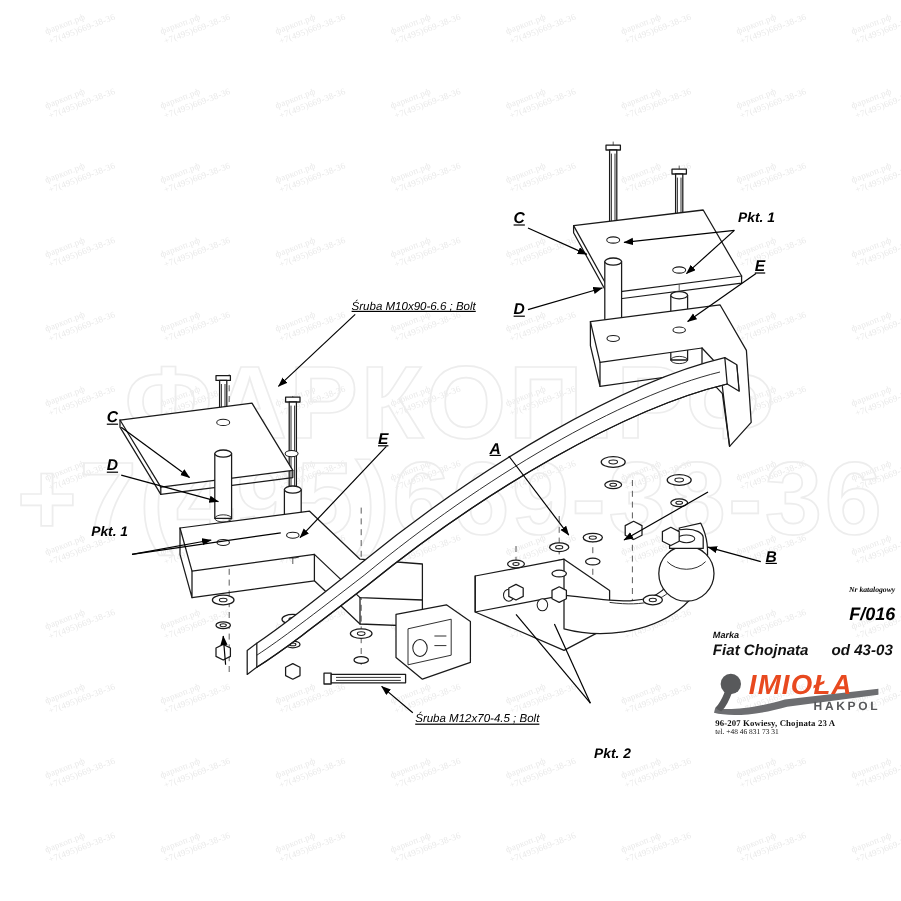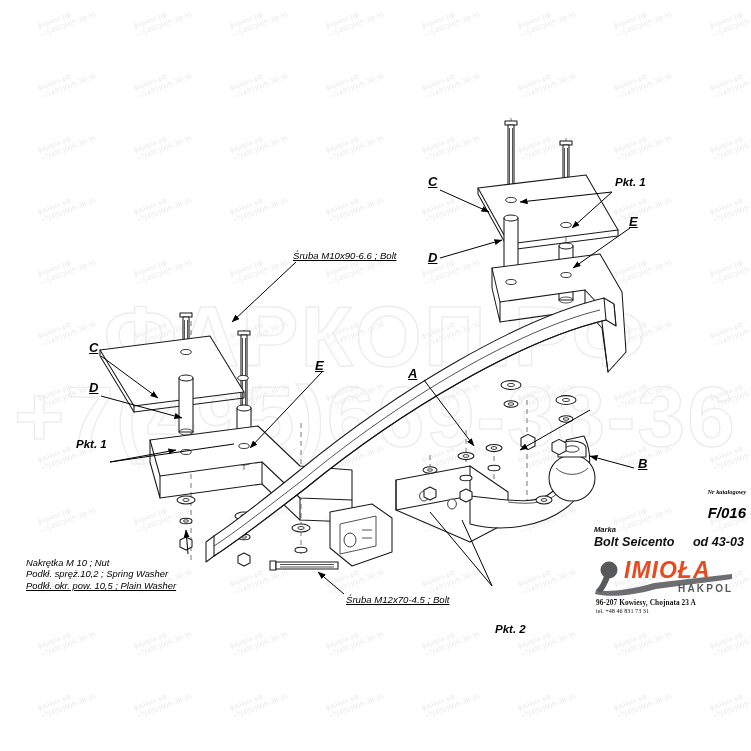--- a/index.html
+++ b/index.html
@@ -448,32 +448,27 @@
   <div class="lbl u" style="left:315px;top:358px;">E</div>
   <div class="pkt" style="left:76px;top:438px;">Pkt. 1</div>
 
   <div class="lbl u" style="left:408px;top:366px;">A</div>
   <div class="lbl u" style="left:638px;top:456px;">B</div>
   <div class="pkt" style="left:495px;top:623px;">Pkt. 2</div>
 
   <div class="boltlbl" style="left:293px;top:250px;">Śruba M10x90-6.6 ;  Bolt</div>
   <div class="boltlbl" style="left:346px;top:594px;">Śruba M12x70-4.5 ;  Bolt</div>
 
-  <div class="note" style="left:26px;top:557px;">
-    <div>Nakrętka  M 10 ; Nut</div>
-    <div>Podkł. spręż.10,2 ; Spring Washer</div>
-    <div class="ul">Podkł. okr. pow. 10,5 ; Plain Washer</div>
-  </div>
 
 
   <div id="title">
     <div class="t-nrk">Nr katalogowy</div>
     <div class="t-code">F/016</div>
     <div class="t-marka">Marka</div>
-    <div class="t-model">Bolt Seicento</div>
+    <div class="t-model">Fiat Chojnata</div>
     <div class="t-years">od  43-03</div>
 
     <svg id="logo" viewBox="0 0 156 46">
 
       <path d="M4,38 C14,40 34,39 62,31 L140,22 L140,27 L64,37
                C36,45 14,45 3,42 Z" fill="#6d6e71"></path>
       <circle cx="17" cy="18" r="8.5" fill="#58595b"></circle>
       <path d="M12,24 C10,30 7,35 4,38 L9,41 C13,37 16,31 18,25 Z" fill="#58595b"></path>
 
       <g fill="#e8491f" font-family="Liberation Sans, sans-serif" font-weight="bold" font-style="italic">

